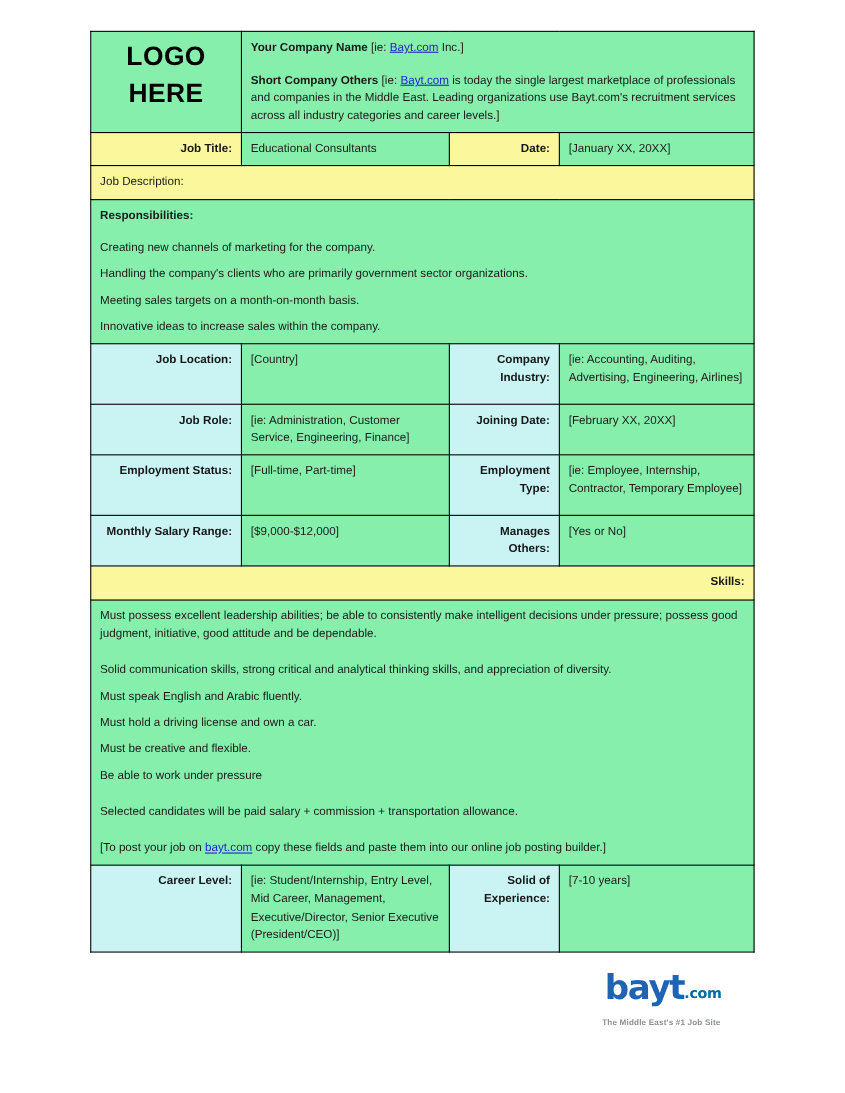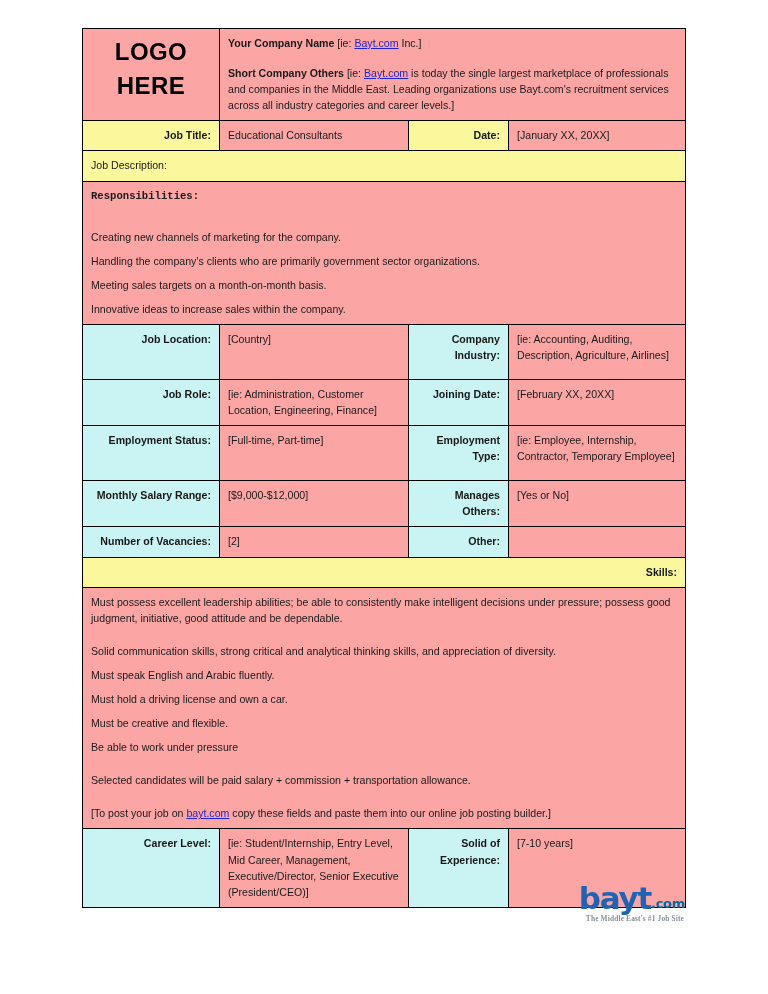--- a/index.html
+++ b/index.html
@@ -32,21 +32,21 @@
     border-collapse: collapse;
     table-layout: fixed;
   }
 
   .doc-table td {
     border: 1px solid #000000;
     vertical-align: top;
     padding: 6px 8px 7px 8px;
     font-size: 10.6px;
     line-height: 1.52;
-    background: #fca5a5;
+    background: #86efac;
   }
 
   
   col.c1 { width: 137px; }
   col.c2 { width: 189px; }
   col.c3 { width: 100px; }
   col.c4 { width: 177px; }
 
   .yellow { background: #FAF79C !important; }
   .cyan   { background: #CAF4F4 !important; }
@@ -79,33 +79,33 @@
 
   a.link {
     color: #2323CC;
     text-decoration: underline;
   }
 
   .resp-cell p, .skills-cell p {
     margin: 0 0 8px 0;
   }
   .resp-cell p:last-child, .skills-cell p:last-child { margin-bottom: 0; }
-  .resp-cell .hdr { font-weight: bold; margin-bottom: 25px; font-family: Liberation Mono, monospace; }
+  .resp-cell .hdr { font-weight: bold; margin-bottom: 13px; }
   .spacer { height: 9px; margin: 0 !important; }
 
   .resp-cell { padding-top: 9px; padding-bottom: 12px; }
   .skills-cell { padding-top: 10px; padding-bottom: 10px; }
 
   .tall-a { height: 41px; margin-left: 36px; }
   .tall-b { height: 28px; }
 
   
   .footer-logo {
     position: absolute;
-    left: 533px;
+    left: 504px;
     top: 884px;
     width: 152px;
     height: 44px;
   }
   .bayt-wrap {
     display: flex;
     align-items: flex-end;
     justify-content: flex-end;
   }
   .bayt-word {
@@ -119,26 +119,26 @@
   .bayt-dotcom {
     font-family: "DejaVu Sans", sans-serif;
     font-size: 13px;
     font-weight: bold;
     color: #0369a1;
     letter-spacing: -0.3px;
     padding-bottom: 2px;
   }
   .bayt-tag {
     text-align: right;
-    font-family: Liberation Serif, serif;
+    font-family: Liberation Sans, sans-serif;
     font-size: 7.4px;
     font-weight: bold;
     color: #8A9099;
     letter-spacing: 0.15px;
-    margin-top: 1px;
+    margin-top: 12px;
     padding-right: 1px;
   }
 </style>
 </head>
 <body>
 
 <div class="page">
 
   <table class="doc-table">
     <colgroup>
@@ -178,50 +178,44 @@
           <p>Handling the company's clients who are primarily government sector organizations.</p>
           <p>Meeting sales targets on a month-on-month basis.</p>
           <p>Innovative ideas to increase sales within the company.</p>
         </td>
       </tr>
 
       <tr>
         <td class="cyan lbl tall-a">Job Location:</td>
         <td>[Country]</td>
         <td class="cyan lbl">Company Industry:</td>
-        <td>[ie: Accounting, Auditing, Description, Agriculture, Airlines]</td>
+        <td>[ie: Accounting, Auditing, Advertising, Engineering, Airlines]</td>
       </tr>
 
       <tr>
         <td class="cyan lbl">Job Role:</td>
-        <td>[ie: Administration, Customer Location, Engineering, Finance]</td>
+        <td>[ie: Administration, Customer Service, Engineering, Finance]</td>
         <td class="cyan lbl">Joining Date:</td>
         <td>[February XX, 20XX]</td>
       </tr>
 
       <tr>
         <td class="cyan lbl tall-a">Employment Status:</td>
         <td>[Full-time, Part-time]</td>
         <td class="cyan lbl">Employment Type:</td>
         <td>[ie: Employee, Internship, Contractor, Temporary Employee]</td>
       </tr>
 
       <tr>
         <td class="cyan lbl tall-b">Monthly Salary Range:</td>
         <td>[$9,000-$12,000]</td>
         <td class="cyan lbl">Manages Others:</td>
         <td>[Yes or No]</td>
       </tr>
 
-      <tr>
-        <td class="cyan lbl">Number of Vacancies:</td>
-        <td>[2]</td>
-        <td class="cyan lbl">Other:</td>
-        <td></td>
-      </tr>
 
       <tr>
         <td colspan="4" class="yellow lbl">Skills:</td>
       </tr>
 
       <tr>
         <td colspan="4" class="skills-cell">
           <p>Must possess excellent leadership abilities; be able to consistently make intelligent decisions under pressure; possess good judgment, initiative, good attitude and be dependable.</p>
           <p class="spacer"></p>
           <p>Solid communication skills, strong critical and analytical thinking skills, and appreciation of diversity.</p>

